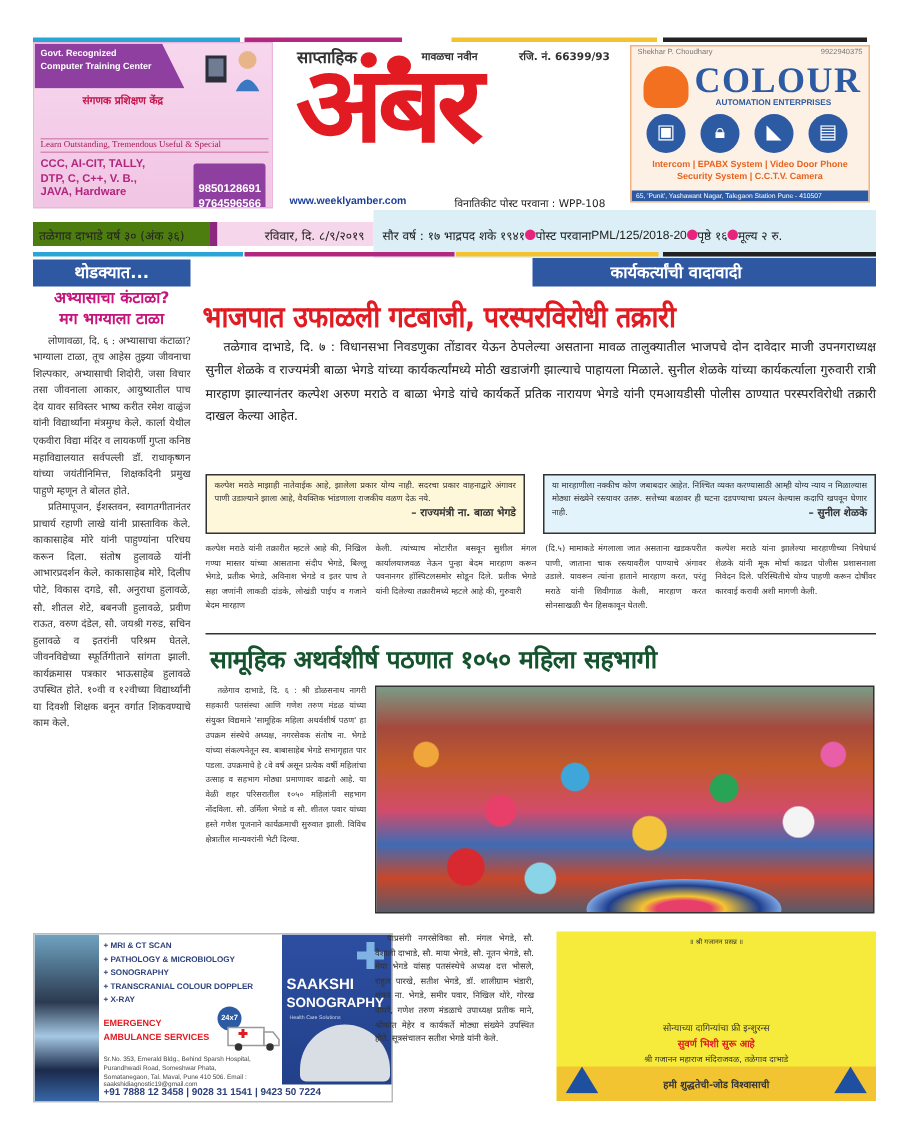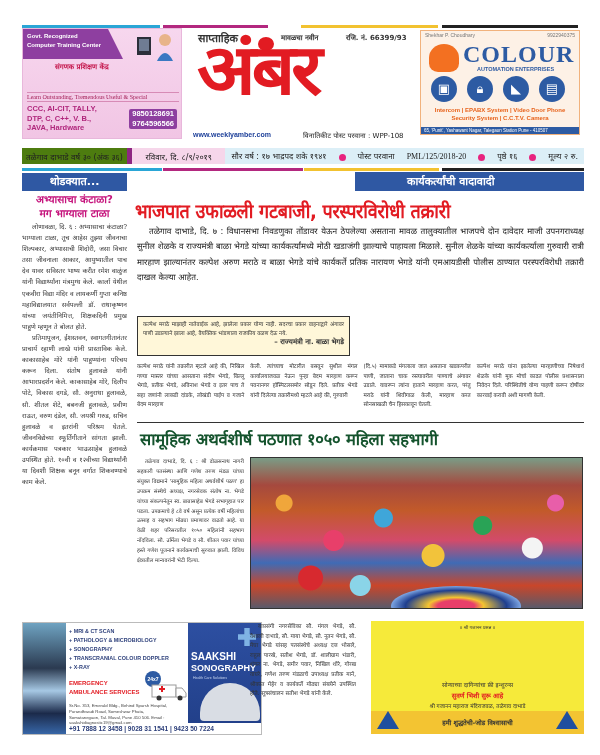--- a/index.html
+++ b/index.html
@@ -8,40 +8,40 @@
 .abs{position:absolute}
 .rule{position:absolute;height:3px}
 
 .ad-lotus{left:22px;top:28px;width:160px;height:111px;background:linear-gradient(180deg,#f7d7ee,#f1c5e4);overflow:hidden;border:1px solid #e8b7db}
 .ad-lotus .gov{position:absolute;left:0;top:0;width:100px;height:30px;background:#8e3fa0;color:#fff;font:bold 6px "Liberation Sans",sans-serif;padding:3px 4px;line-height:9px;clip-path:polygon(0 0,85% 0,100% 100%,0 100%)}
 .ad-lotus .kid{position:absolute;right:6px;top:2px;width:42px;height:30px}
 .ad-lotus .mar{position:absolute;left:32px;top:33px;font:bold 7px "DejaVu Sans",sans-serif;color:#c4164b}
 .ad-lotus .name{position:absolute;left:12px;top:40px;font:900 19px "Liberation Sans",sans-serif;color:#c4164b;letter-spacing:-.5px}
 .ad-lotus .tag{position:absolute;left:4px;top:63px;width:152px;font:6px "Liberation Serif",serif;color:#a31e56;border-top:1px solid #d78bb6;border-bottom:1px solid #d78bb6;padding:1px 0;white-space:nowrap}
 .ad-lotus .courses{position:absolute;left:4px;top:75px;font:bold 7.5px "Liberation Sans",sans-serif;color:#b0277c;line-height:9.5px}
-.ad-lotus .phones{position:absolute;right:4px;top:80px;background:#8e3fa0;color:#fff;font:bold 7.5px "Liberation Sans",sans-serif;padding:0 3px;line-height:10px;border-radius:2px}
+.ad-lotus .phones{position:absolute;right:4px;top:80px;background:#8e3fa0;color:#fff;font:bold 7.5px "Liberation Sans",sans-serif;padding:12px 3px;line-height:10px;border-radius:2px}
 .mast-small{font:bold 9px "DejaVu Sans",sans-serif;color:#333}
 .logo{left:197px;top:37px;width:210px;height:70px;font:900 70px "DejaVu Sans",sans-serif;color:#e21b22;line-height:66px;letter-spacing:-4px;transform:scaleX(1.1);transform-origin:left}
 .dot{left:258px;top:37px;width:16px;height:14px;border-radius:50%;background:#e21b22}
 .web{left:193px;top:131px;font:bold 7px "Liberation Sans",sans-serif;color:#1c3f99}
 .wpp{left:303px;top:131px;font:7px "DejaVu Sans",sans-serif;color:#222}
 .ad-soham{left:420px;top:30px;width:160px;height:105px;background:#fdf1e6;border:1px solid #f1b27d;overflow:hidden}
 .ad-soham .top{display:flex;justify-content:space-between;padding:1px 4px;font:5px "Liberation Sans",sans-serif;color:#777}
 .ad-soham .ic{position:absolute;left:8px;top:13px;width:30px;height:28px;background:#f37021;border-radius:50% 50% 30% 30%}
 .ad-soham .brand{position:absolute;left:42px;top:10px;font:bold 24px "Liberation Serif",serif;color:#2d5ba3;letter-spacing:1px}
 .ad-soham .sub{position:absolute;left:56px;top:35px;font:bold 5.5px "Liberation Sans",sans-serif;color:#2d5ba3}
 .ad-soham .circles{position:absolute;left:10px;top:45px;display:flex;gap:10px}
 .ad-soham .circ{width:26px;height:26px;border-radius:50%;background:#2d5ba3;color:#fff;font:13px "DejaVu Sans",sans-serif;text-align:center;line-height:26px}
 .ad-soham .svc{position:absolute;left:0;top:75px;width:100%;text-align:center;font:bold 6px "Liberation Sans",sans-serif;color:#e8631c;line-height:8px}
 .ad-soham .addr{position:absolute;left:0;bottom:0;width:100%;background:#2d5ba3;color:#fff;font:4.5px "Liberation Sans",sans-serif;padding:1px 3px;white-space:nowrap}
 .infobar{left:22px;top:148px;width:562px;height:16px;display:flex;align-items:center;font:8px "DejaVu Sans",sans-serif;white-space:nowrap}
 .infobar .c1{background:#4d7c0f;height:16px;padding:3px 4px;width:118px}
 .infobar .sep{width:5px;height:16px;background:#8e2782}
-.infobar .c2{background:#f6d6ea;height:16px;padding:3px 6px;width:104px;text-align:center}
-.infobar .c3{background:#dceff7;height:16px;padding:3px 6px;flex:1;display:flex;gap:12px;align-items:flex-end}
+.infobar .c2{background:#f6d6ea;height:16px;padding:3px 6px;width:104px;text-align:right}
+.infobar .c3{background:#dceff7;height:32px;padding:3px 6px;flex:1;display:flex;gap:0;align-items:center}
 .infobar .pink{width:7px;height:7px;border-radius:50%;background:#e8237e;display:inline-block}
 
 .thodkyat{left:22px;top:173px;width:105px;height:18px;background:#2f58a3;color:#fff;font:bold 11px "DejaVu Sans",sans-serif;text-align:center;line-height:18px}
 .lhead{left:22px;top:192px;width:105px;font:bold 10.5px "DejaVu Sans",sans-serif;color:#c6157d;text-align:center;line-height:14px}
 .lbody{left:22px;top:222px;width:105px;font:6.6px "DejaVu Serif",serif;line-height:11.1px;text-align:justify;color:#333}
 .lbody p{text-indent:10px}
 
 .kavad{left:355px;top:172px;width:229px;height:19px;background:#2f58a3;color:#fff;font:bold 11px "DejaVu Sans",sans-serif;line-height:19px;padding-left:52px}
 .bighead{left:135px;top:197px;width:455px;font:bold 19.5px "DejaVu Sans",sans-serif;color:#e21b22;white-space:nowrap;letter-spacing:-.3px;transform:scaleX(.92);transform-origin:left}
 .lead{left:137px;top:224px;width:447px;font:8.3px "DejaVu Sans",sans-serif;line-height:15.4px;text-align:justify;color:#222}
@@ -159,21 +159,21 @@
   </div>
 
   <div class="abs infobar">
     <div class="c1">तळेगाव दाभाडे वर्ष ३० (अंक ३६)</div>
     <div class="sep"></div>
     <div class="c2">रविवार, दि. ८/९/२०१९</div>
     <div class="c3">
       <span>सौर वर्ष : १७ भाद्रपद शके १९४१</span>
       <span class="pink"></span>
       <span>पोस्ट परवाना</span>
-      <span style="font-family:Liberation Serif, serif">PML/125/2018-20</span>
+      <span style="font-family:Liberation Sans, sans-serif">PML/125/2018-20</span>
       <span class="pink"></span>
       <span>पृष्ठे १६</span>
       <span class="pink"></span>
       <span>मूल्य २ रु.</span>
     </div>
   </div>
 
   <div class="rule" style="left:22px;top:168px;width:140px;background:#2aa6d6"></div>
   <div class="rule" style="left:163px;top:168px;width:140px;background:#b3287f"></div>
   <div class="rule" style="left:304px;top:168px;width:135px;background:#f2c230"></div>
@@ -190,20 +190,24 @@
   </div>
 
   <div class="abs kavad">कार्यकर्त्यांची वादावादी</div>
   <div class="abs bighead">भाजपात उफाळली गटबाजी, परस्परविरोधी तक्रारी</div>
   <div class="abs lead">
       <p>तळेगाव दाभाडे, दि. ७ : विधानसभा निवडणुका तोंडावर येऊन ठेपलेल्या असताना मावळ तालुक्यातील भाजपचे दोन दावेदार माजी उपनगराध्यक्ष सुनील शेळके व राज्यमंत्री बाळा भेगडे यांच्या कार्यकर्त्यांमध्ये मोठी खडाजंगी झाल्याचे पाहायला मिळाले. सुनील शेळके यांच्या कार्यकर्त्याला गुरुवारी रात्री मारहाण झाल्यानंतर कल्पेश अरुण मराठे व बाळा भेगडे यांचे कार्यकर्ते प्रतिक नारायण भेगडे यांनी एमआयडीसी पोलीस ठाण्यात परस्परविरोधी तक्रारी दाखल केल्या आहेत.</p>
     </div>
   <div class="quote q1">
     <span>कल्पेश मराठे माझाही नातेवाईक आहे, झालेला प्रकार योग्य नाही. सदरचा प्रकार वाहनाद्वारे अंगावर पाणी उडाल्याने झाला आहे, वैयक्तिक भांडणाला राजकीय वळण देऊ नये.</span>
     <span class="by">– राज्यमंत्री ना. बाळा भेगडे</span>
+  </div>
+  <div class="quote q2">
+    <span>या मारहाणीला नक्कीच कोण जबाबदार आहेत. निश्चित व्यक्त करण्यासाठी आम्ही योग्य न्याय न मिळाल्यास मोठ्या संख्येने रस्त्यावर उतरू. सत्तेच्या बळावर ही घटना दडपण्याचा प्रयत्न केल्यास कदापि खपवून घेणार नाही.</span>
+    <span class="by">– सुनील शेळके</span>
   </div>
   <div class="abs cols4">
     <div>कल्पेश मराठे यांनी तक्रारीत म्हटले आहे की, निखिल गण्या मास्तर यांच्या आसताना संदीप भेगडे, बिल्लू भेगडे, प्रतीक भेगडे, अविनाश भेगडे व इतर पाच ते सहा जणांनी लाकडी दांडके, लोखंडी पाईप व गजाने बेदम मारहाण</div>
     <div>केली. त्यांच्याच मोटारीत बसवून सुशील मंगल कार्यालयाजवळ नेऊन पुन्हा बेदम मारहाण करून पवनानगर हॉस्पिटलसमोर सोडून दिले. प्रतीक भेगडे यांनी दिलेल्या तक्रारीमध्ये म्हटले आहे की, गुरुवारी</div>
     <div>(दि.५) मामाकडे मंगलाला जात असताना खडकपरीत पाणी, जाताना चाक रस्त्यावरील पाण्याचे अंगावर उडाले. यावरून त्यांना हाताने मारहाण करत, परंतु मराठे यांनी शिवीगाळ केली, मारहाण करत सोनसाखळी चैन हिसकावून घेतली.</div>
     <div>कल्पेश मराठे यांना झालेल्या मारहाणीच्या निषेधार्थ शेळके यांनी मूक मोर्चा काढत पोलीस प्रशासनाला निवेदन दिले. परिस्थितीचे योग्य पाहणी करून दोषींवर कारवाई करावी अशी मागणी केली.</div>
   </div>
   <div class="abs hr1"></div>
 
   <div class="abs head2">सामूहिक अथर्वशीर्ष पठणात १०५० महिला सहभागी</div>

